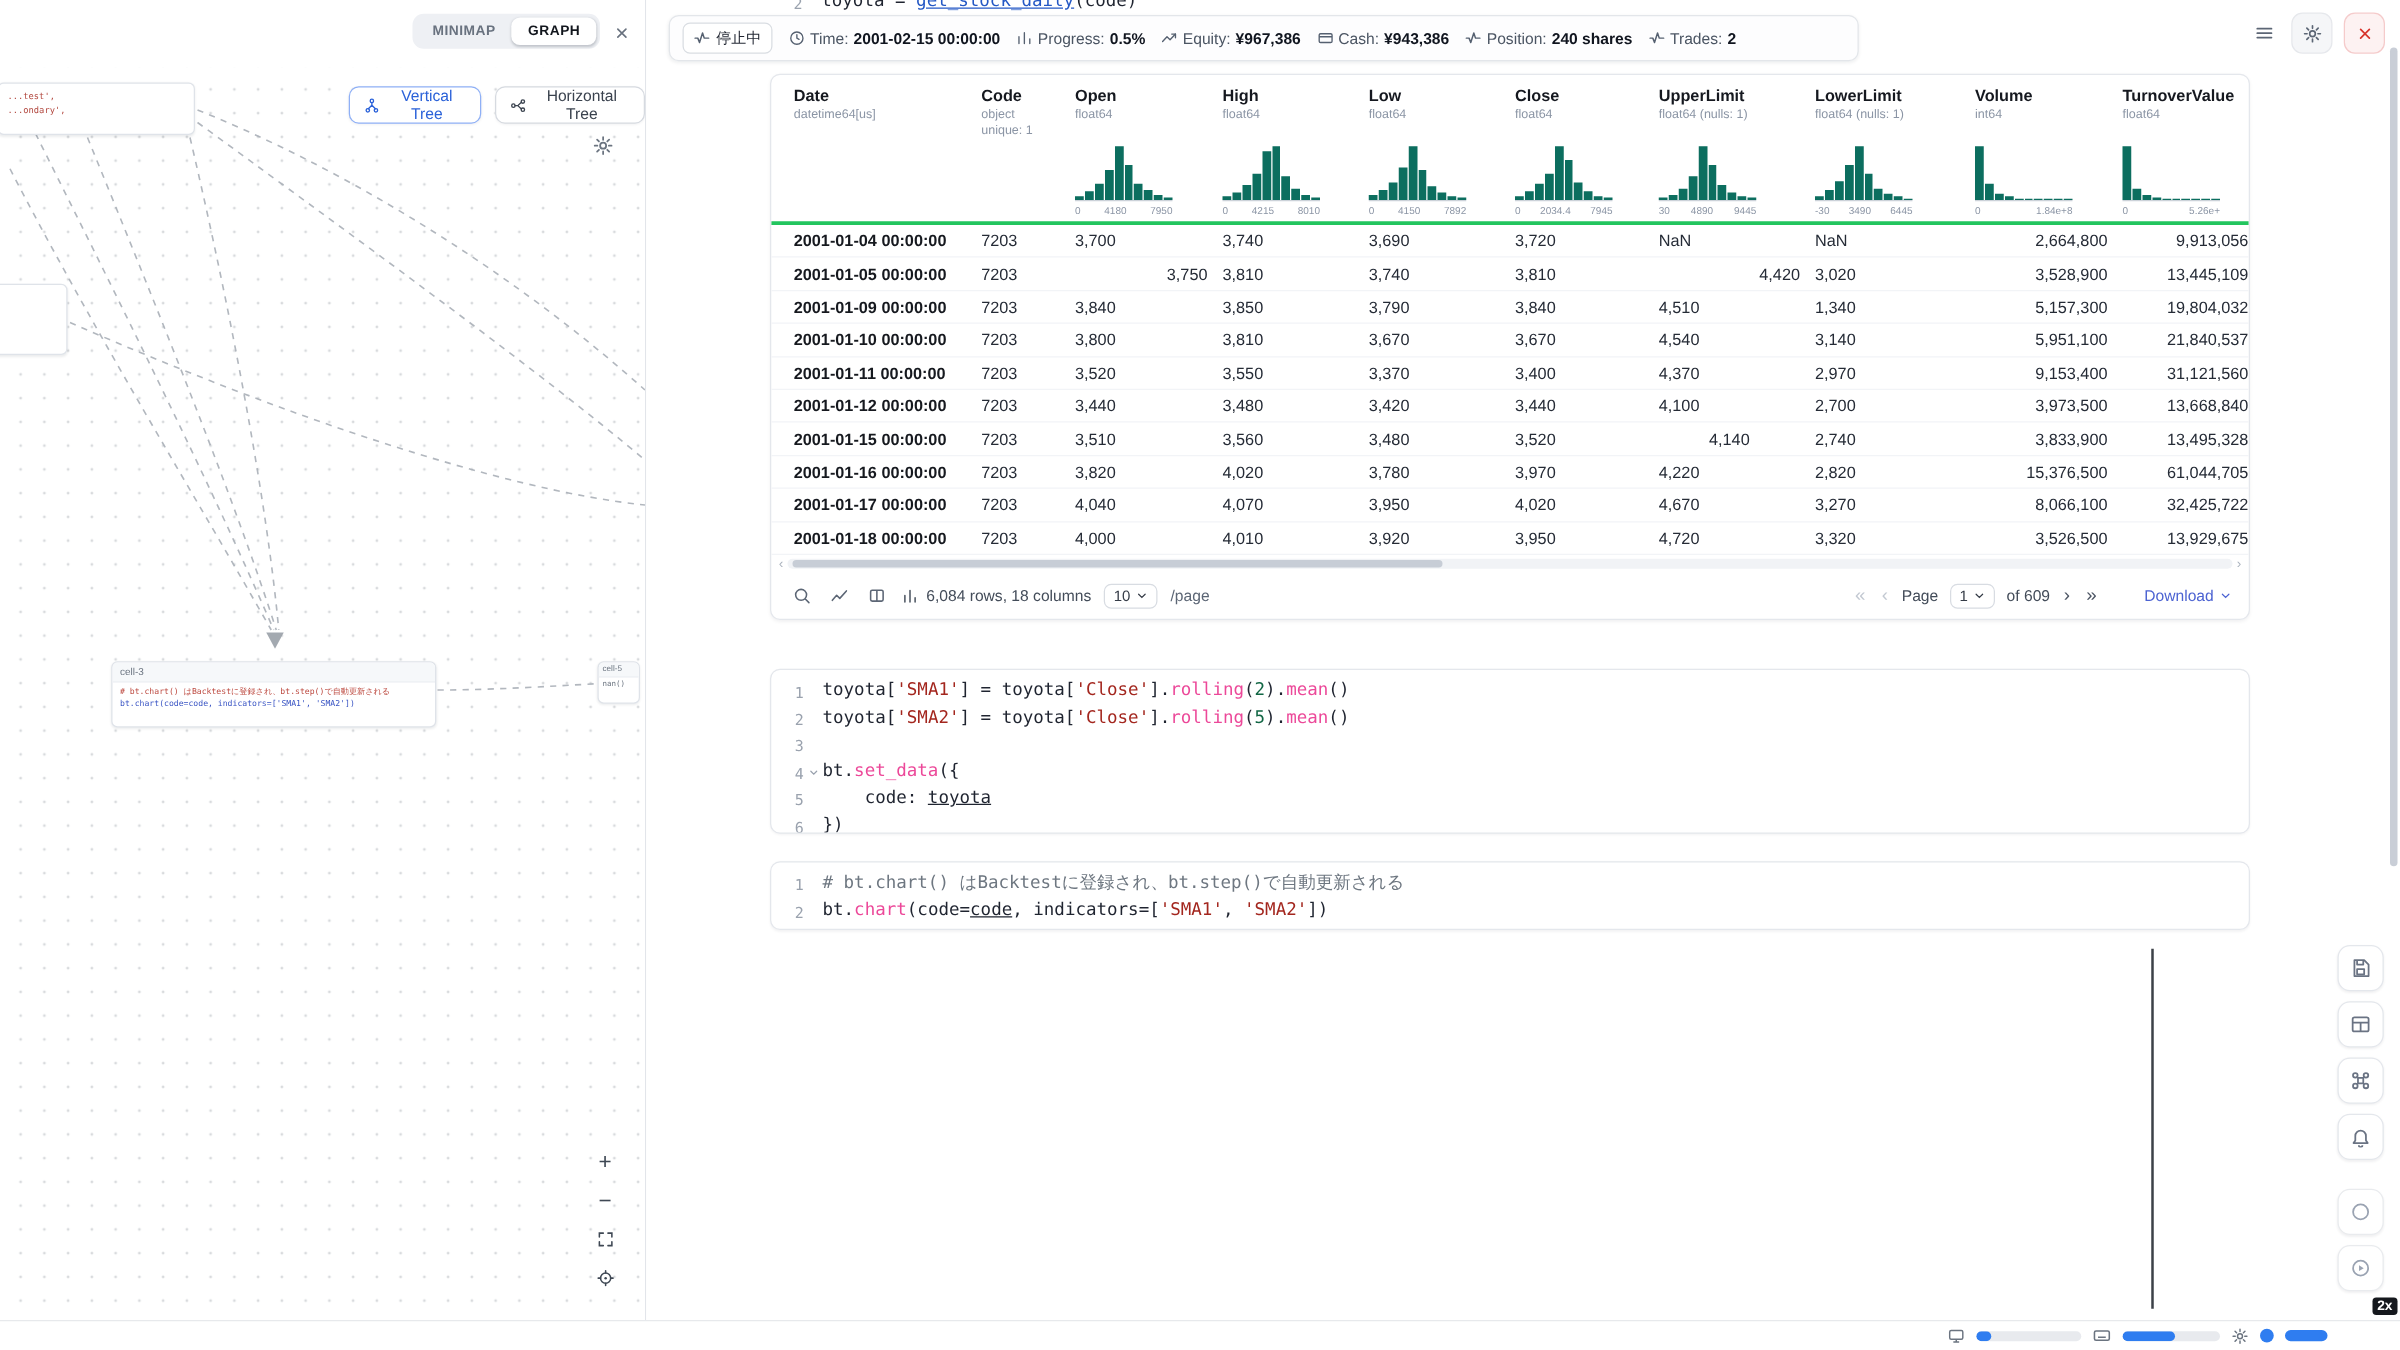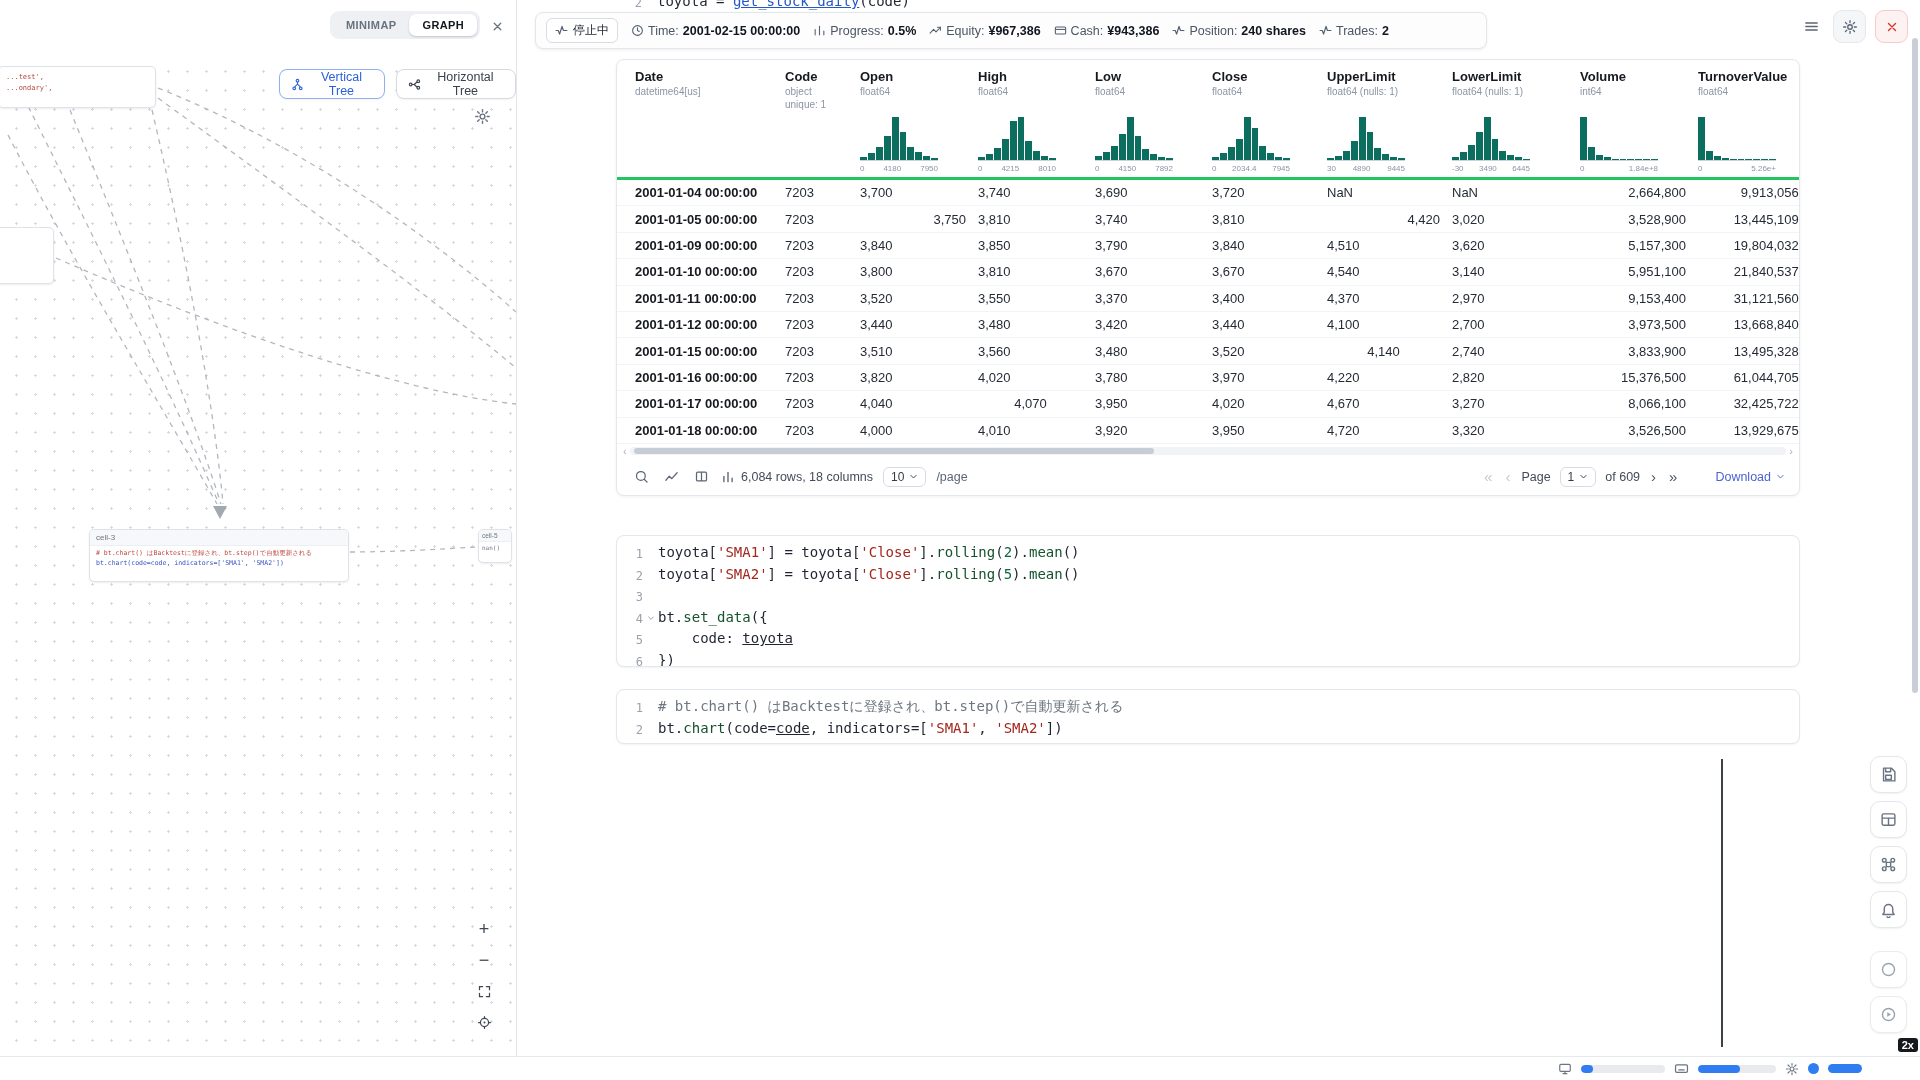--- a/index.html
+++ b/index.html
@@ -95,21 +95,21 @@
     font-size:14px;overflow:hidden;z-index:2;text-align:left;cursor:text}
   #cell1{top:535px;height:132px}
   #cell2{top:689px;height:55px}
   .cl{display:flex;line-height:19.5px}
   .ln{flex:none;width:26px;text-align:right;color:#9aa2ae;font-size:12px;padding-top:2px}
   .fold{flex:none;width:15px;display:flex;align-items:center;justify-content:center;color:#9aa2ae}
   .fold svg{width:8px;height:8px}
   .lt{white-space:pre}
   .tk-p,.tk-v{color:#1f2430}
   .tk-s{color:#a3261e}
-  .tk-f{color:#14532d}
+  .tk-f{color:#ec4899}
   .tk-fu{color:#2458c5;text-decoration:underline}
   .tk-n{color:#116644}
   .tk-c{color:#6e7781}
   .tk-u{color:#1f2430;text-decoration:underline}
 
   #cursor-line{position:absolute;left:1204px;top:759px;width:1.5px;height:288px;background:#3c4148;z-index:1}
 
   #top-right{position:absolute;top:10px;right:12px;display:flex;align-items:center;gap:9px;z-index:7}
   .tr-plain{width:26px;height:26px;display:flex;align-items:center;justify-content:center;color:#5c6675}
   .sq{width:33px;height:33px;border-radius:9px;background:#f5f6f8;border:1px solid #e6e8ec;
@@ -526,21 +526,21 @@
             <div class="td" style="width: 138px; text-align: right;">13,445,109,000</div>
           </div>
           <div class="tr">
             <div class="td td-date" style="width: 150px; text-align: left;">2001-01-09 00:00:00</div>
             <div class="td" style="width: 75px; text-align: left;">7203</div>
             <div class="td" style="width: 118px; text-align: left;">3,840</div>
             <div class="td" style="width: 117px; text-align: left;">3,850</div>
             <div class="td" style="width: 117px; text-align: left;">3,790</div>
             <div class="td" style="width: 115px; text-align: left;">3,840</div>
             <div class="td" style="width: 125px; text-align: left;">4,510</div>
-            <div class="td" style="width: 128px; text-align: left;">3,620</div>
+            <div class="td" style="width: 128px; text-align: left;">1,340</div>
             <div class="td" style="width: 118px; text-align: right;">5,157,300</div>
             <div class="td" style="width: 138px; text-align: right;">19,804,032,000</div>
           </div>
           <div class="tr">
             <div class="td td-date" style="width: 150px; text-align: left;">2001-01-10 00:00:00</div>
             <div class="td" style="width: 75px; text-align: left;">7203</div>
             <div class="td" style="width: 118px; text-align: left;">3,800</div>
             <div class="td" style="width: 117px; text-align: left;">3,810</div>
             <div class="td" style="width: 117px; text-align: left;">3,670</div>
             <div class="td" style="width: 115px; text-align: left;">3,670</div>
@@ -594,21 +594,21 @@
             <div class="td" style="width: 115px; text-align: left;">3,970</div>
             <div class="td" style="width: 125px; text-align: left;">4,220</div>
             <div class="td" style="width: 128px; text-align: left;">2,820</div>
             <div class="td" style="width: 118px; text-align: right;">15,376,500</div>
             <div class="td" style="width: 138px; text-align: right;">61,044,705,000</div>
           </div>
           <div class="tr">
             <div class="td td-date" style="width: 150px; text-align: left;">2001-01-17 00:00:00</div>
             <div class="td" style="width: 75px; text-align: left;">7203</div>
             <div class="td" style="width: 118px; text-align: left;">4,040</div>
-            <div class="td" style="width: 117px; text-align: center;">4,070</div>
+            <div class="td" style="width: 117px; text-align: left;">4,070</div>
             <div class="td" style="width: 117px; text-align: left;">3,950</div>
             <div class="td" style="width: 115px; text-align: left;">4,020</div>
             <div class="td" style="width: 125px; text-align: left;">4,670</div>
             <div class="td" style="width: 128px; text-align: left;">3,270</div>
             <div class="td" style="width: 118px; text-align: right;">8,066,100</div>
             <div class="td" style="width: 138px; text-align: right;">32,425,722,000</div>
           </div>
           <div class="tr">
             <div class="td td-date" style="width: 150px; text-align: left;">2001-01-18 00:00:00</div>
             <div class="td" style="width: 75px; text-align: left;">7203</div>

